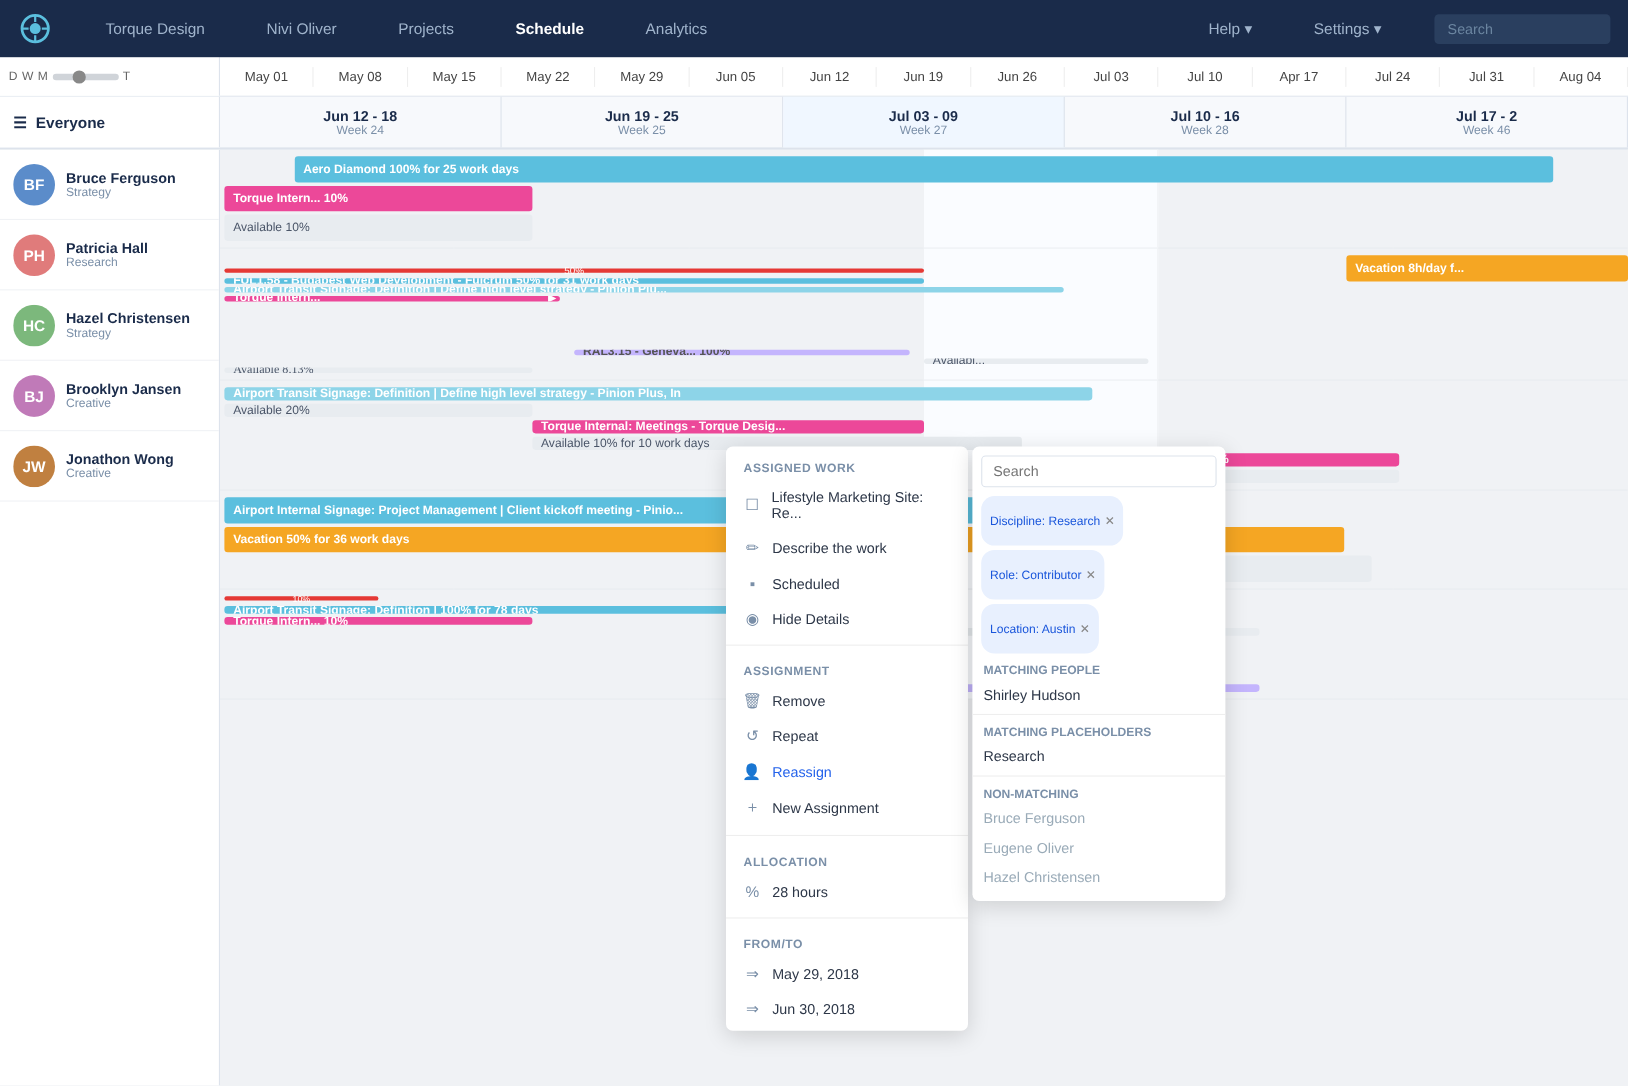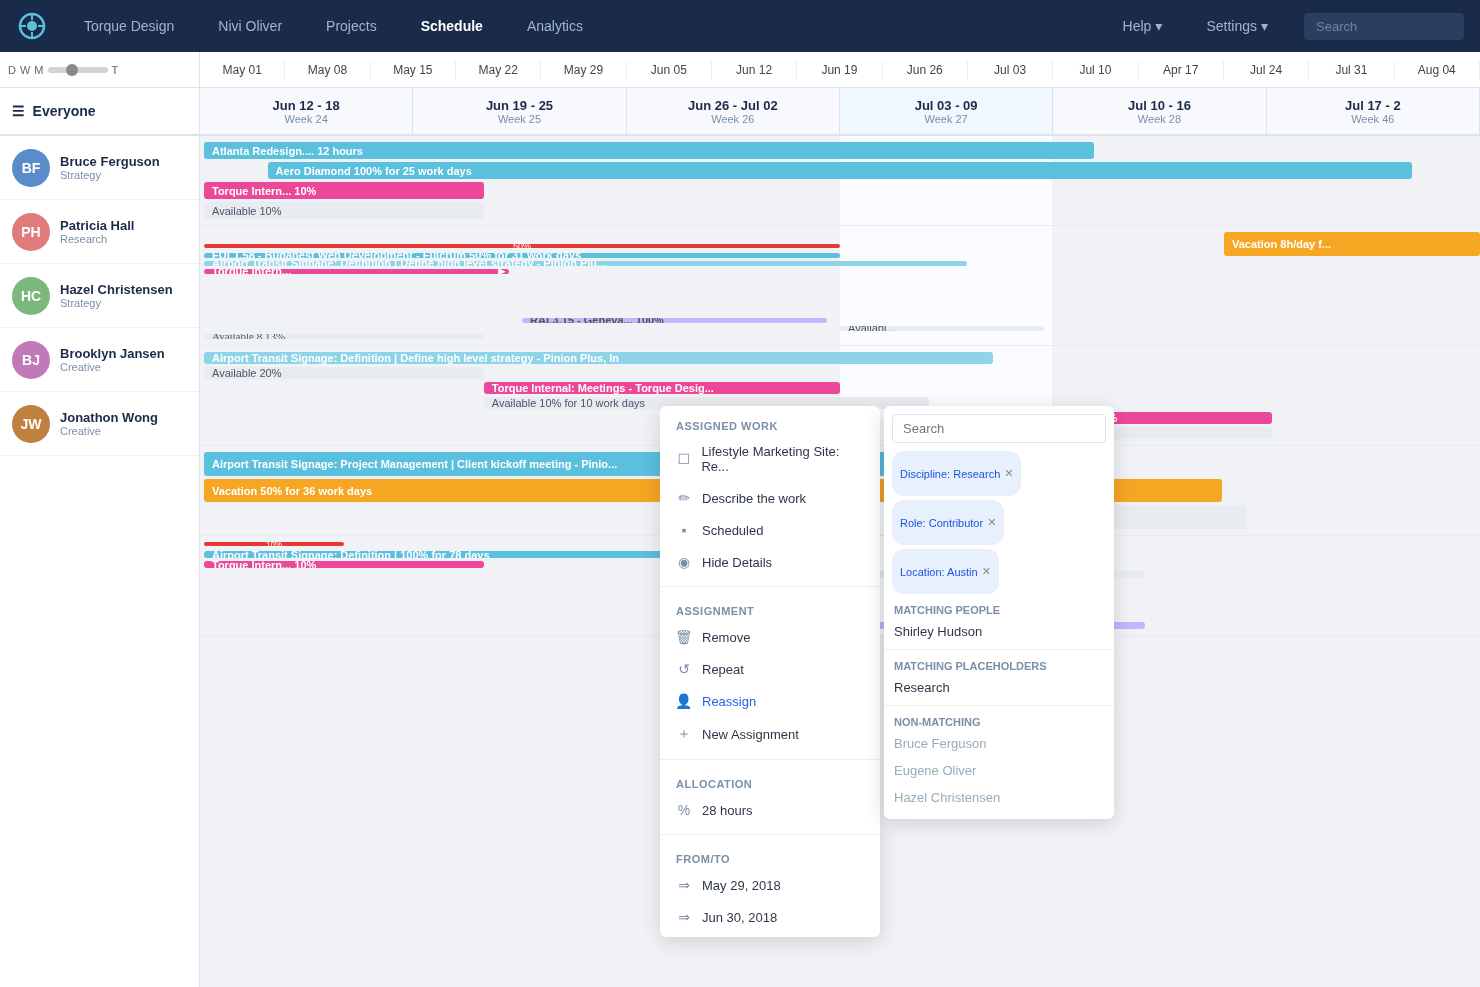--- a/index.html
+++ b/index.html
@@ -5,21 +5,21 @@
     * { box-sizing: border-box; margin: 0; padding: 0; }
     body { font-family: -apple-system, BlinkMacSystemFont, 'Segoe UI', sans-serif; background: #f0f2f5; font-size: 13px; overflow: hidden; }
 
     
     .top-nav {
       background: #1a2b4a;
       height: 52px;
       display: flex;
       align-items: center;
       padding: 0 16px;
-      gap: 28px;
+      gap: 40px;
       position: relative;
       z-index: 100;
     }
     .nav-logo { width: 32px; height: 32px; display: flex; align-items: center; justify-content: center; }
     .nav-logo svg { width: 28px; height: 28px; }
     .nav-link { color: #a0b4cc; font-size: 14px; cursor: pointer; padding: 4px 8px; border-radius: 4px; }
     .nav-link.active { color: #fff; font-weight: 600; }
     .nav-spacer { flex: 1; }
     .nav-help, .nav-settings {
       color: #a0b4cc; font-size: 14px; cursor: pointer; padding: 4px 8px; border-radius: 4px;
@@ -270,24 +270,20 @@
   </div>
   <div class="week-cols">
     <div class="week-col">
       <div class="week-range">Jun 12 - 18</div>
       <div class="week-num">Week 24</div>
     </div>
     <div class="week-col">
       <div class="week-range">Jun 19 - 25</div>
       <div class="week-num">Week 25</div>
     </div>
-    <div class="week-col">
-      <div class="week-range">Jun 26 - Jul 02</div>
-      <div class="week-num">Week 26</div>
-    </div>
     <div class="week-col highlight">
       <div class="week-range">Jul 03 - 09</div>
       <div class="week-num">Week 27</div>
     </div>
     <div class="week-col">
       <div class="week-range">Jul 10 - 16</div>
       <div class="week-num">Week 28</div>
     </div>
     <div class="week-col">
       <div class="week-range">Jul 17 - 2</div>
@@ -351,23 +347,20 @@
     <div class="person-schedule-row" style="min-height:90px;">
       <div class="schedule-cells">
         <div class="week-cell"></div>
         <div class="week-cell"></div>
         <div class="week-cell"></div>
         <div class="week-cell highlight"></div>
         <div class="week-cell"></div>
         <div class="week-cell"></div>
       </div>
       <div class="bars-container">
-        <div class="bar bar-blue" style="width:70%;">
-          Atlanta Redesign.... 12 hours
-        </div>
         <div class="bar bar-blue" style="width:90%; margin-left:5%;">
           Aero Diamond 100% for 25 work days
         </div>
         <div class="bar bar-purple" style="width:22%;">
           Torque Intern... 10%
         </div>
         <div class="bar bar-available" style="width:22%;">
           Available 10%
         </div>
       </div>
@@ -446,21 +439,21 @@
       <div class="schedule-cells">
         <div class="week-cell"></div>
         <div class="week-cell"></div>
         <div class="week-cell"></div>
         <div class="week-cell highlight"></div>
         <div class="week-cell"></div>
         <div class="week-cell"></div>
       </div>
       <div class="bars-container">
         <div class="bar bar-blue" style="width:58%;">
-          Airport Transit Signage: Project Management | Client kickoff meeting - Pinio...
+          Airport Internal Signage: Project Management | Client kickoff meeting - Pinio...
         </div>
         <div class="bar bar-orange" style="width:80%;">
           Vacation 50% for 36 work days
         </div>
         <div class="bar bar-available" style="width:22%; margin-left:60%;">
           Available ...%
         </div>
       </div>
     </div>
 

